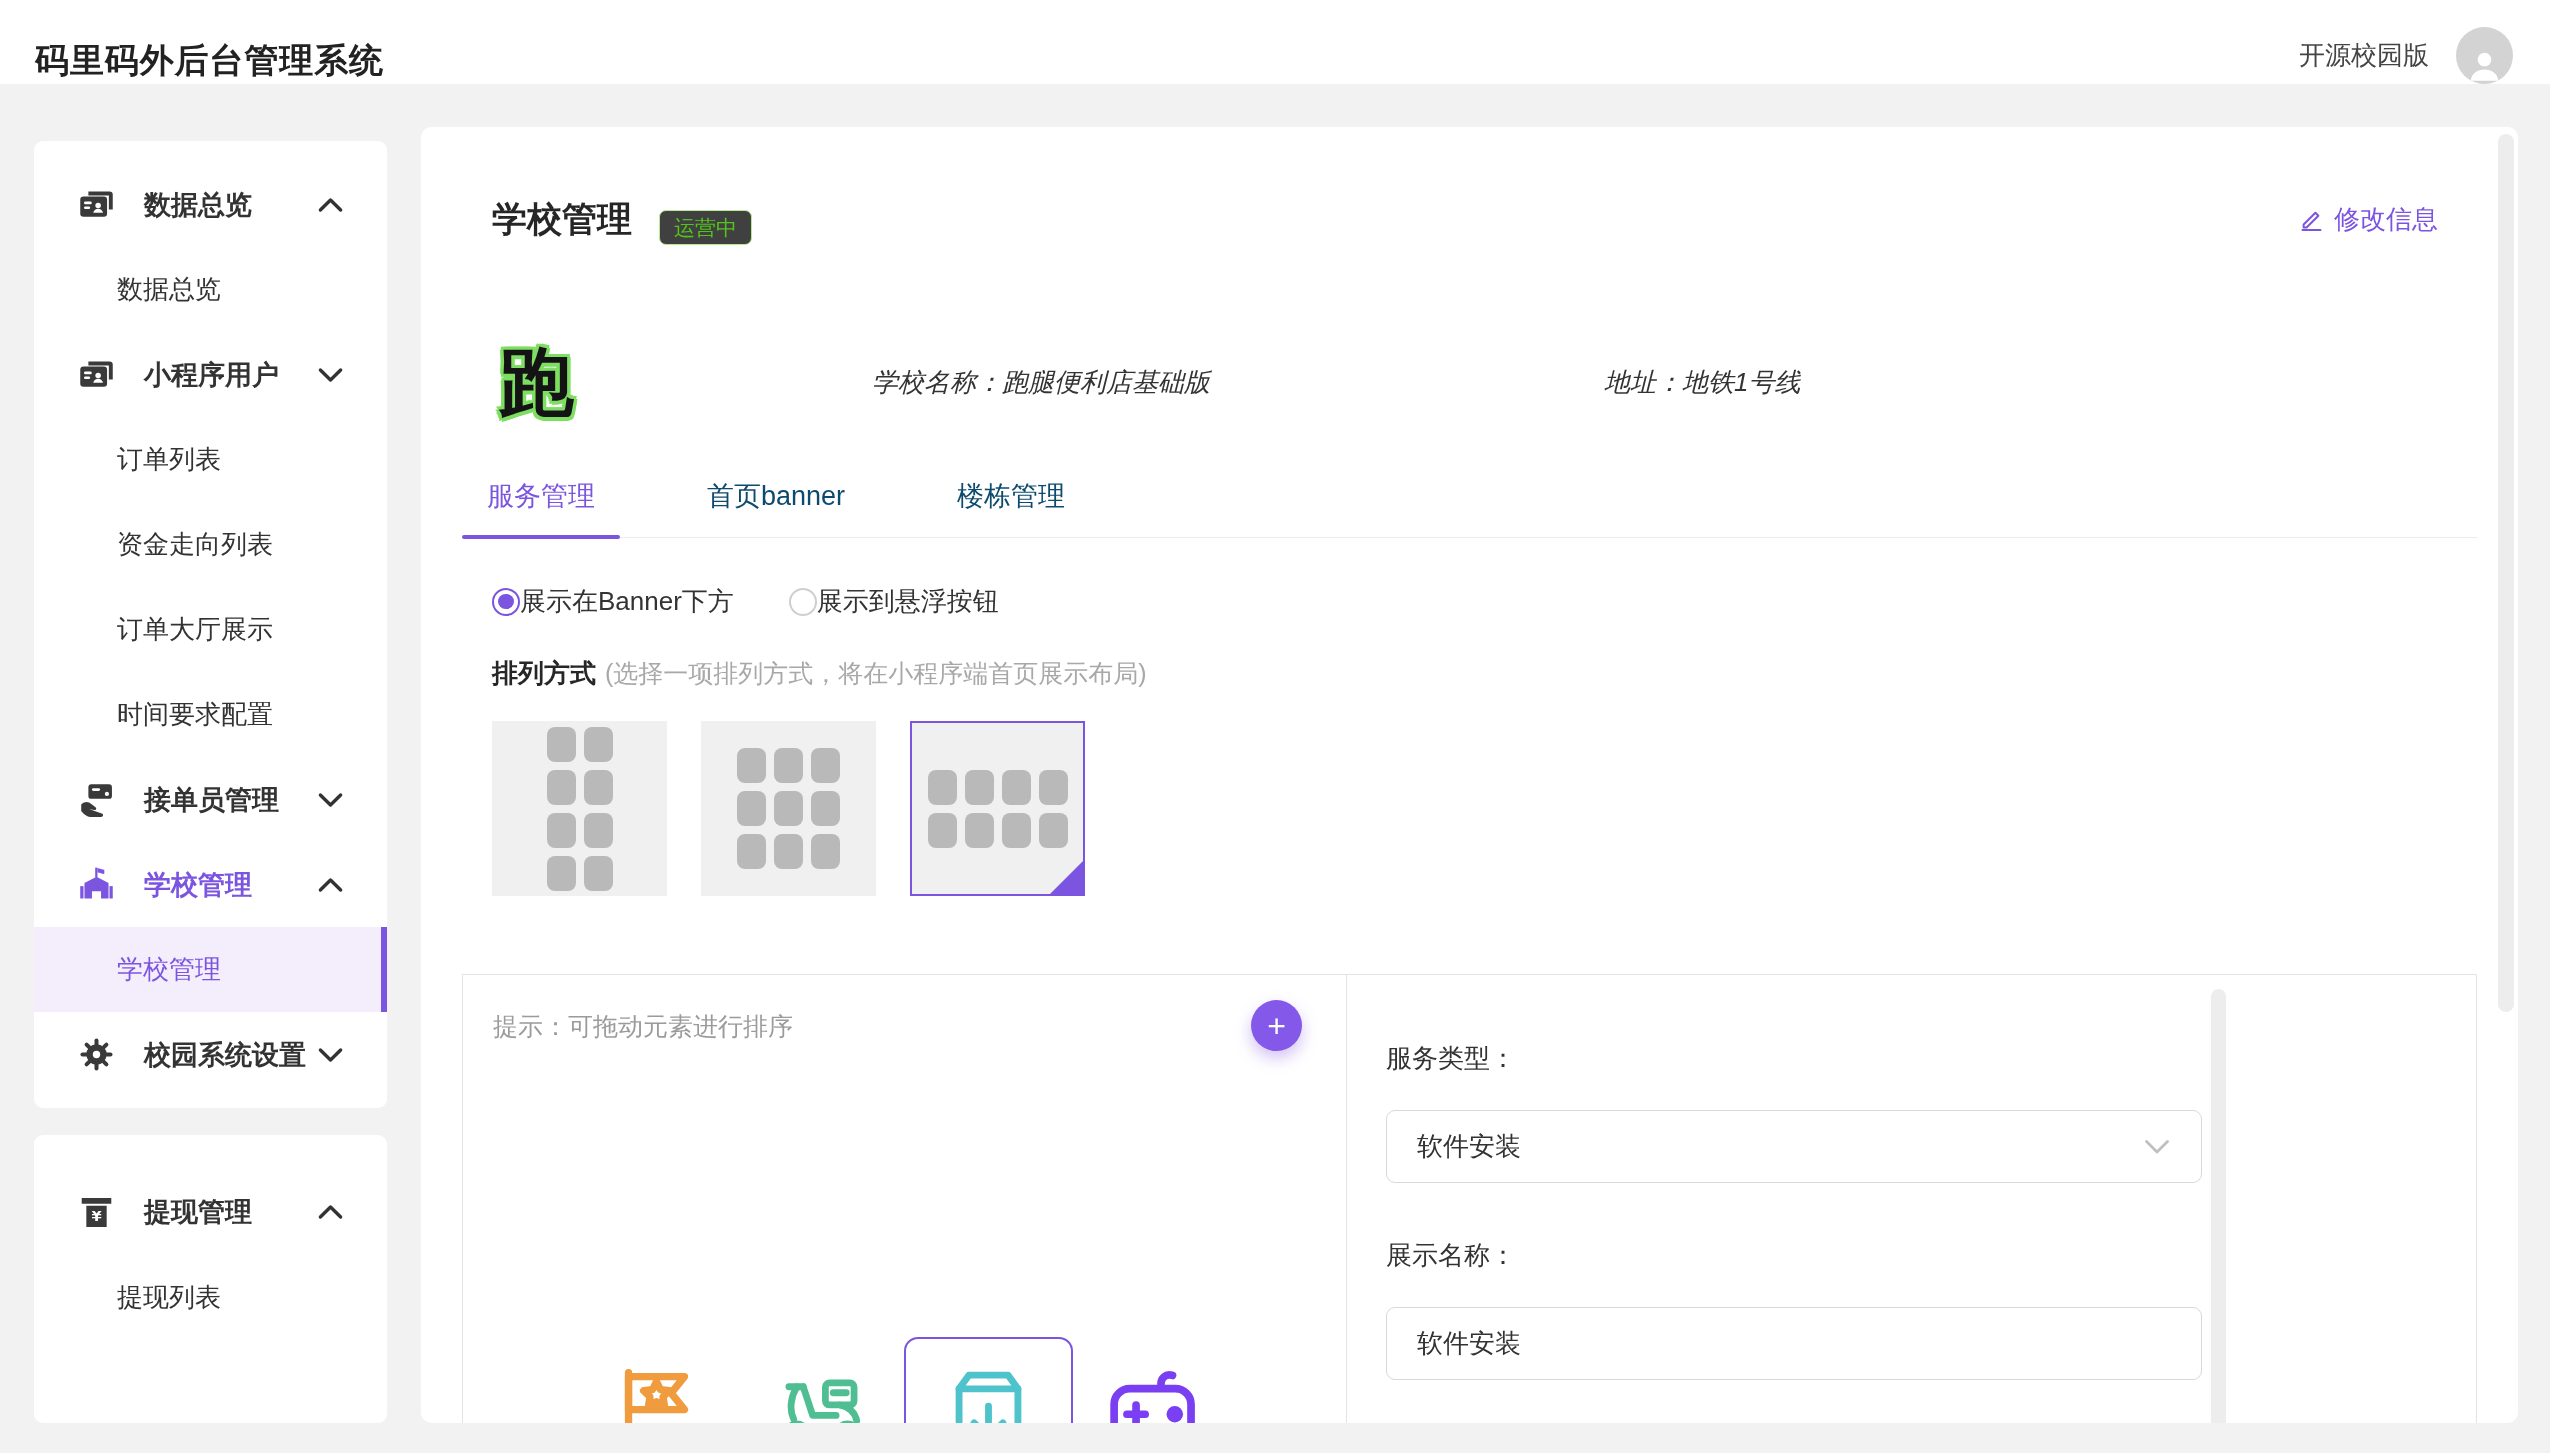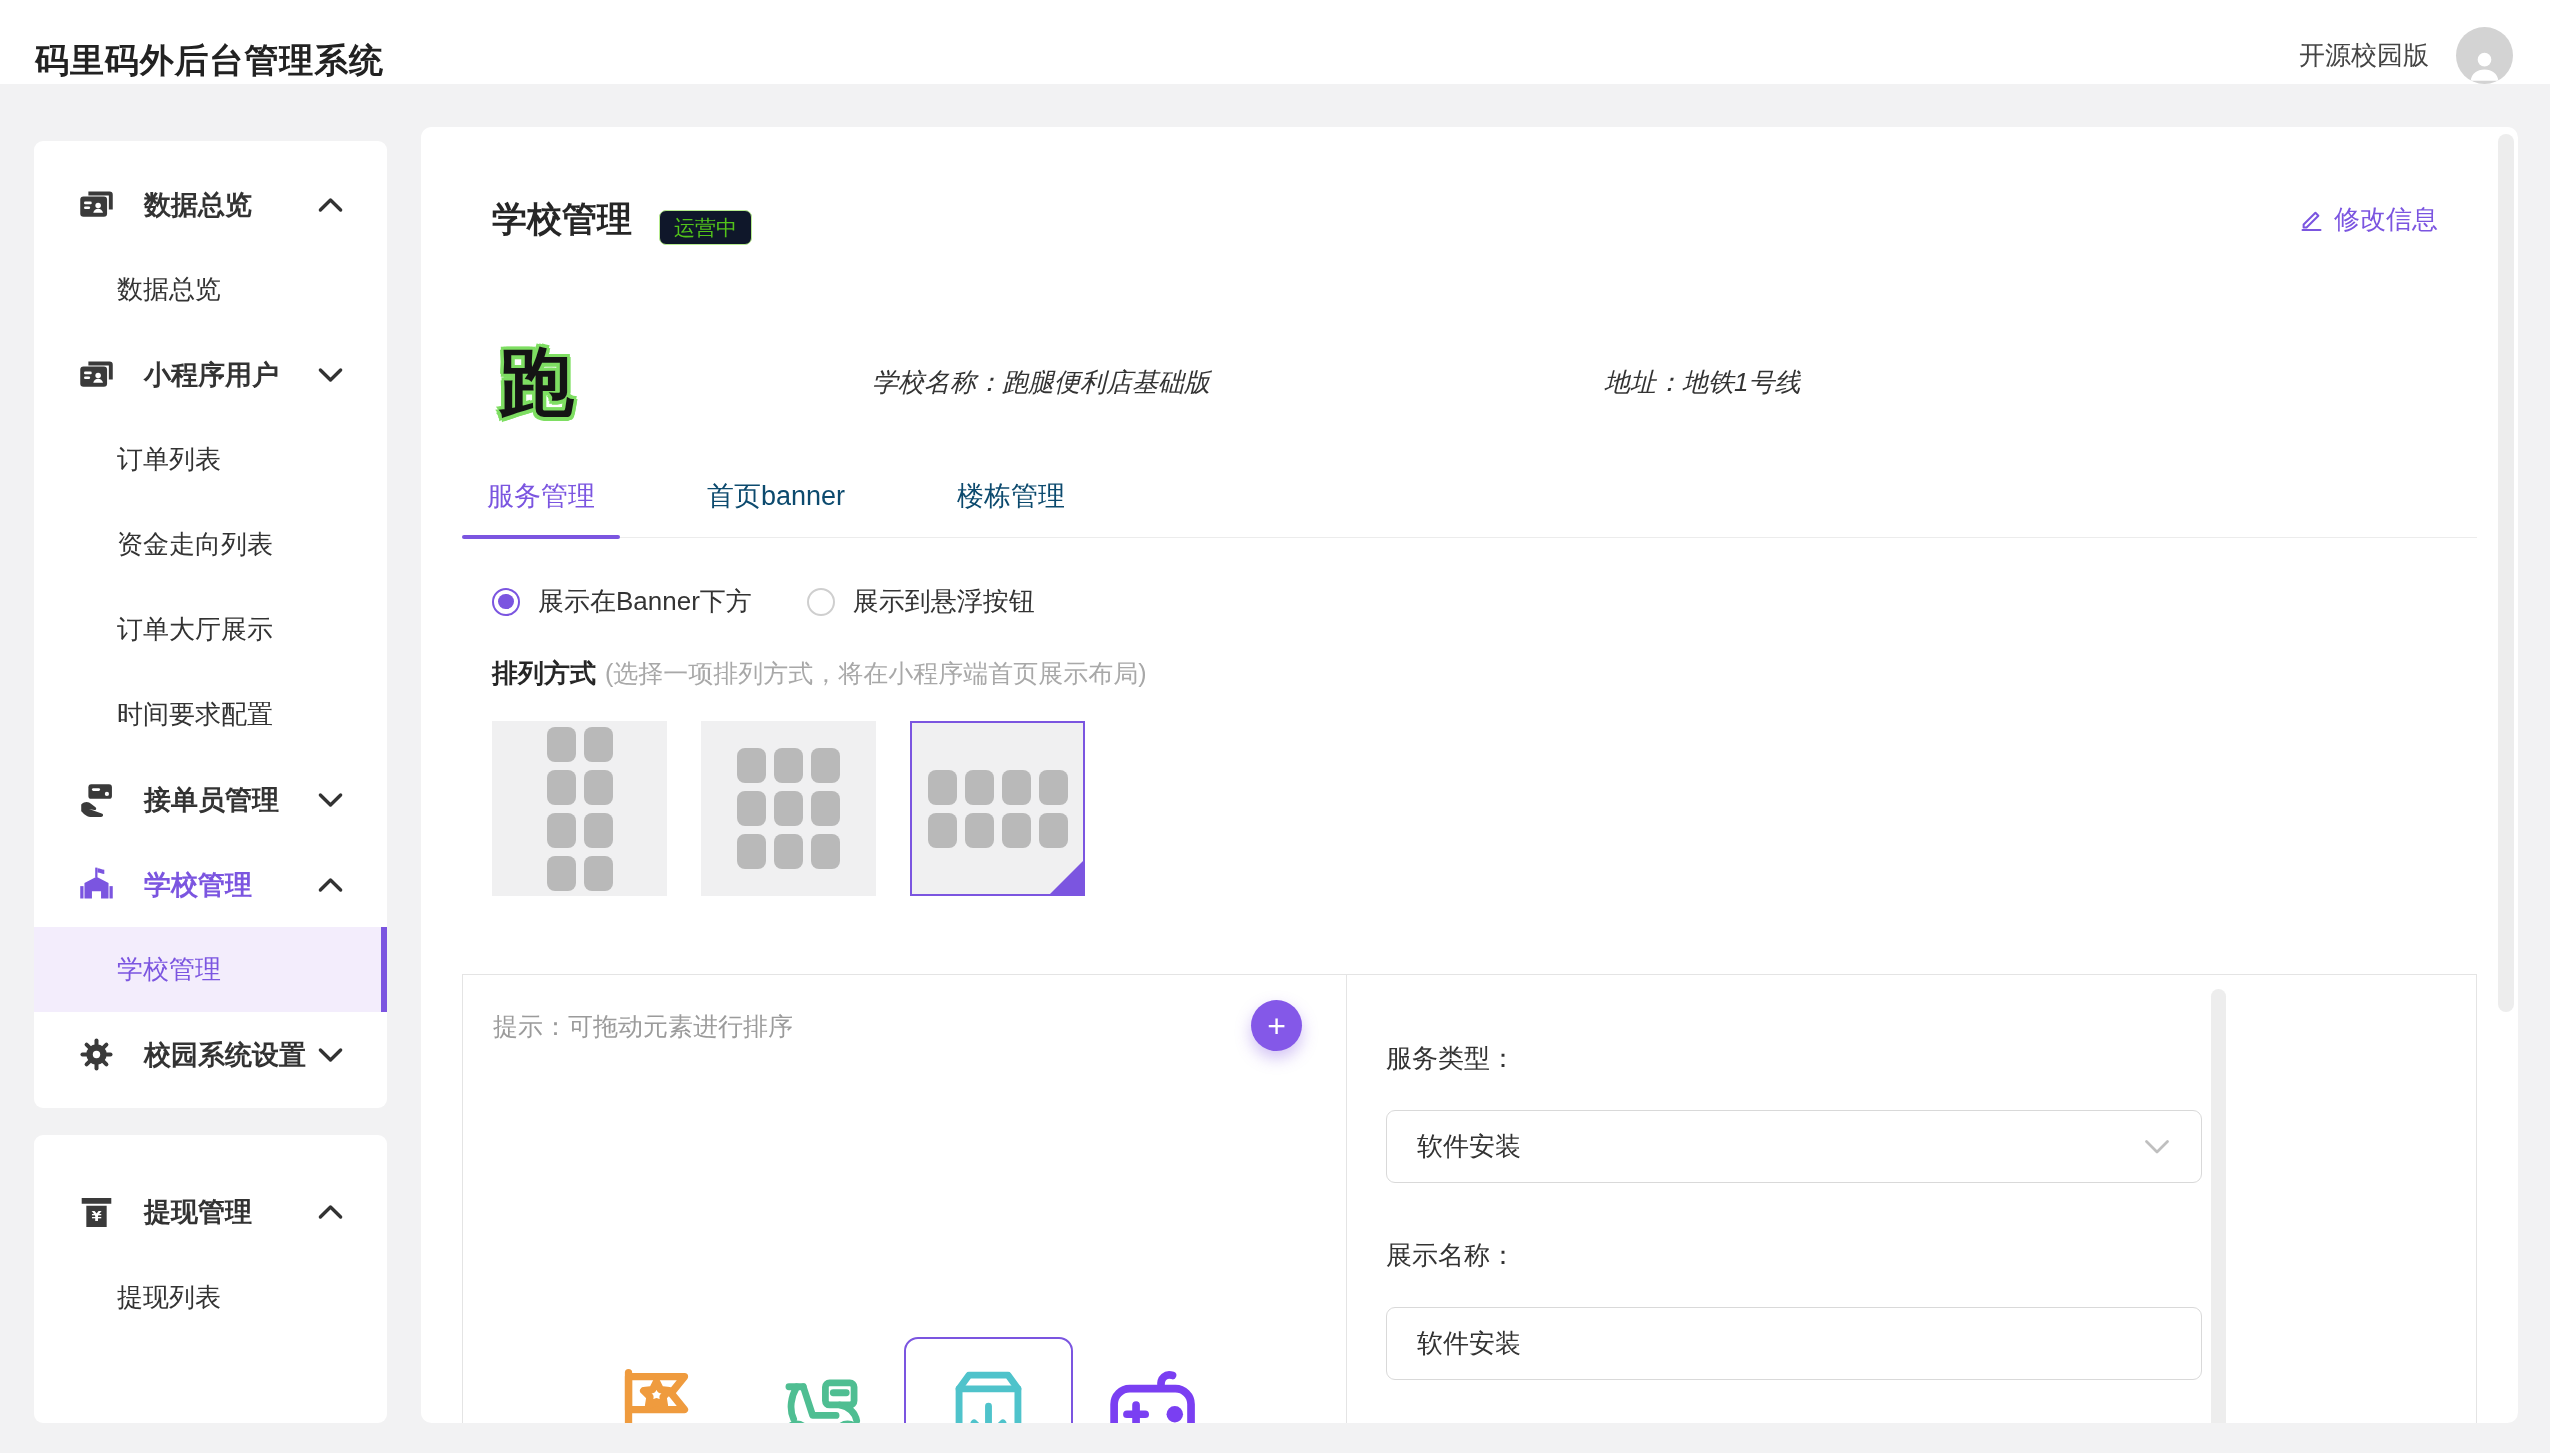--- a/index.html
+++ b/index.html
@@ -32,38 +32,38 @@
   .sub.active{background:var(--primary-soft);color:var(--primary);}
   .sub.active::after{content:"";position:absolute;right:0;top:0;bottom:0;width:6.2px;background:var(--primary);}
 
   
   .main{flex:1;background:#fff;border-radius:10.6px;position:relative;overflow:hidden;height:1296px;padding:67px 41px 0;}
   .card-scrollbar{position:absolute;top:7px;right:4.4px;width:16px;height:878px;border-radius:8px;background:#ededed;}
 
   .inset{margin-left:30px;margin-right:39px;}
   .title-row{display:flex;align-items:center;}
   .page-title{font-size:35px;font-weight:700;color:#262626;}
-  .badge{margin-left:27px;font-size:21px;color:var(--badge-green);border:1.8px solid #b7eb8f;background:#0f172a;border-radius:7px;padding:6.2px 14px;line-height:1;margin-top:16px;}
+  .badge{margin-left:27px;font-size:21px;color:var(--badge-green);border:1.8px solid #b7eb8f;background:#404040;border-radius:7px;padding:6.2px 14px;line-height:1;margin-top:16px;}
   .edit-link{margin-left:auto;color:var(--primary);font-size:26px;display:flex;align-items:center;gap:9px;cursor:pointer;}
 
   .school-row{display:flex;align-items:center;margin-top:96px;}
   .logo{width:89px;height:82px;display:flex;align-items:center;justify-content:center;}
   .logo span{font-size:75px;font-weight:900;color:#141414;line-height:1;
     text-shadow:-3.5px 0 0 #7ede62,3.5px 0 0 #7ede62,0 -3.5px 0 #7ede62,0 3.5px 0 #7ede62,-2.7px -2.7px 0 #7ede62,2.7px -2.7px 0 #7ede62,-2.7px 2.7px 0 #7ede62,2.7px 2.7px 0 #7ede62;}
   .school-field{font-size:26px;color:#333;font-style:italic;}
   .school-name{margin-left:291px;}
   .school-addr{margin-left:394px;}
 
   .tabs{display:flex;margin-top:55px;border-bottom:1.8px solid #ececec;}
   .tab{padding:0 25px 23px;font-size:27px;color:#0c4a6e;position:relative;cursor:pointer;margin-right:62px;}
   .tab.active{color:var(--primary);}
   .tab.active::after{content:"";position:absolute;left:0;right:0;bottom:-1.8px;height:4.4px;border-radius:2.7px;background:var(--primary);}
 
   .radio-row{display:flex;align-items:center;margin-top:46px;gap:55px;}
-  .radio{display:flex;align-items:center;gap:18px;font-size:26px;color:#333;cursor:pointer;}
+  .radio{display:flex;align-items:center;font-size:26px;color:#333;cursor:pointer;}
   .rdot{width:28px;height:28px;border-radius:50%;border:2.7px solid #cfcfcf;background:#fff;position:relative;flex:none;}
   .radio.selected .rdot{border-color:var(--primary);}
   .radio.selected .rdot::after{content:"";position:absolute;inset:4.4px;border-radius:50%;background:var(--primary);}
 
   .arrange-row{margin-top:37px;display:flex;align-items:baseline;}
   .arrange-label{font-size:26px;font-weight:700;color:#262626;}
   .arrange-hint{font-size:25px;color:#a8a8a8;margin-left:9px;}
 
   .thumbs{display:flex;gap:34px;margin-top:30px;}
   .thumb{width:175px;height:175px;background:#f0f0f1;display:flex;align-items:center;justify-content:center;position:relative;cursor:pointer;}

